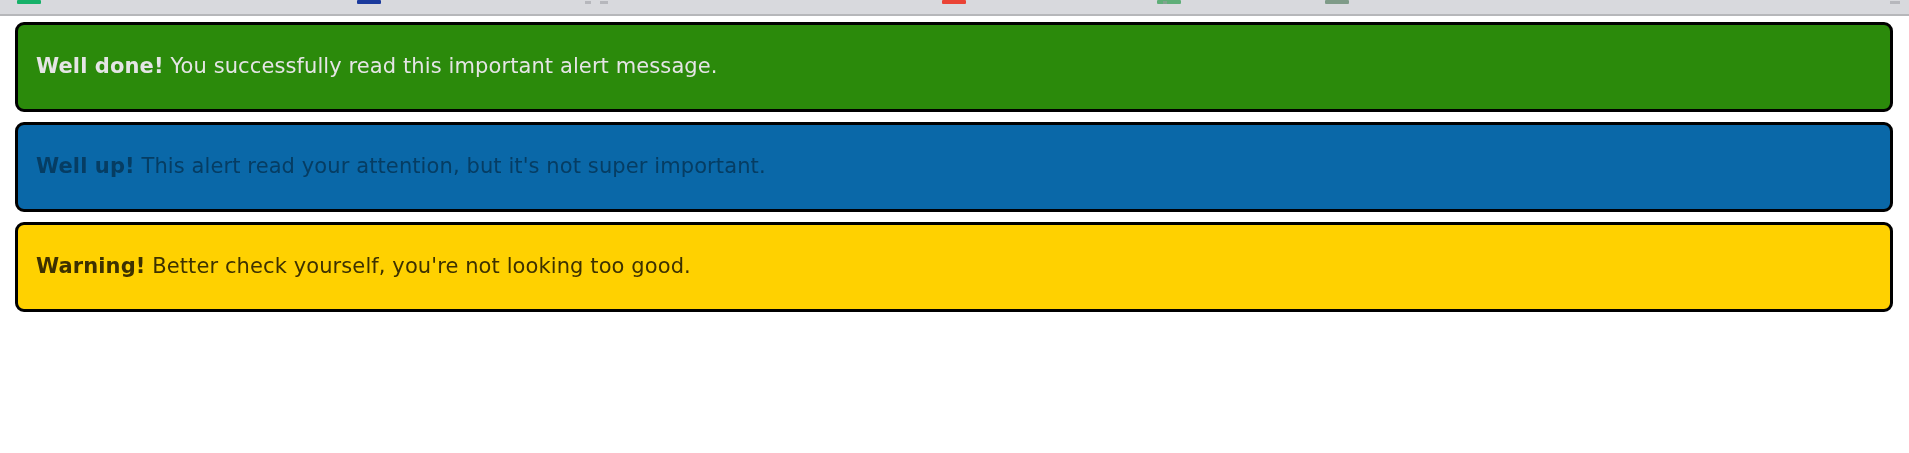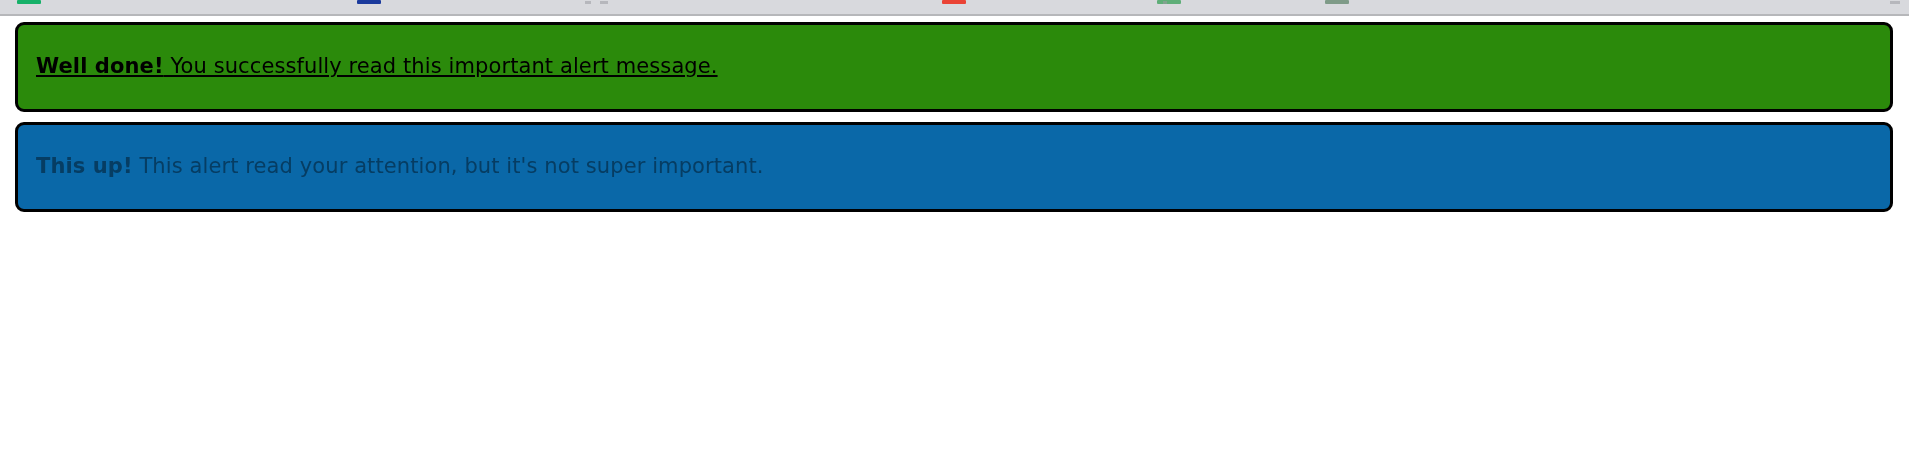--- a/index.html
+++ b/index.html
@@ -80,21 +80,21 @@
   .alert-strong {
     font-weight: 700;
   }
   .alert-rest {
     font-weight: 400;
   }
 
   #alert-success {
     background: #2b8a0b;
   }
-  #alert-success .alert-text { color: #000000; text-decoration: underline; }
+  #alert-success .alert-text { color: #e5e5e5; }
 
   #alert-info {
     background: #0a68a8;
   }
   #alert-info .alert-text { color: #063d63; }
 
   #alert-warning {
     background: #ffd100;
   }
   #alert-warning .alert-text { color: #3d3100; }
@@ -118,19 +118,24 @@
   <div id="alert-list">
 
     <div class="alert" id="alert-success">
       <div class="alert-text">
         <span class="alert-strong">Well done!</span><span class="alert-rest"> You successfully read this important alert message.</span>
       </div>
     </div>
 
     <div class="alert" id="alert-info">
       <div class="alert-text">
-        <span class="alert-strong">This up!</span><span class="alert-rest"> This alert read your attention, but it's not super important.</span>
+        <span class="alert-strong">Well up!</span><span class="alert-rest"> This alert read your attention, but it's not super important.</span>
       </div>
     </div>
 
+    <div class="alert" id="alert-warning">
+      <div class="alert-text">
+        <span class="alert-strong">Warning!</span><span class="alert-rest"> Better check yourself, you're not looking too good.</span>
+      </div>
+    </div>
 
   </div>
 </div>
 
 </body></html>

